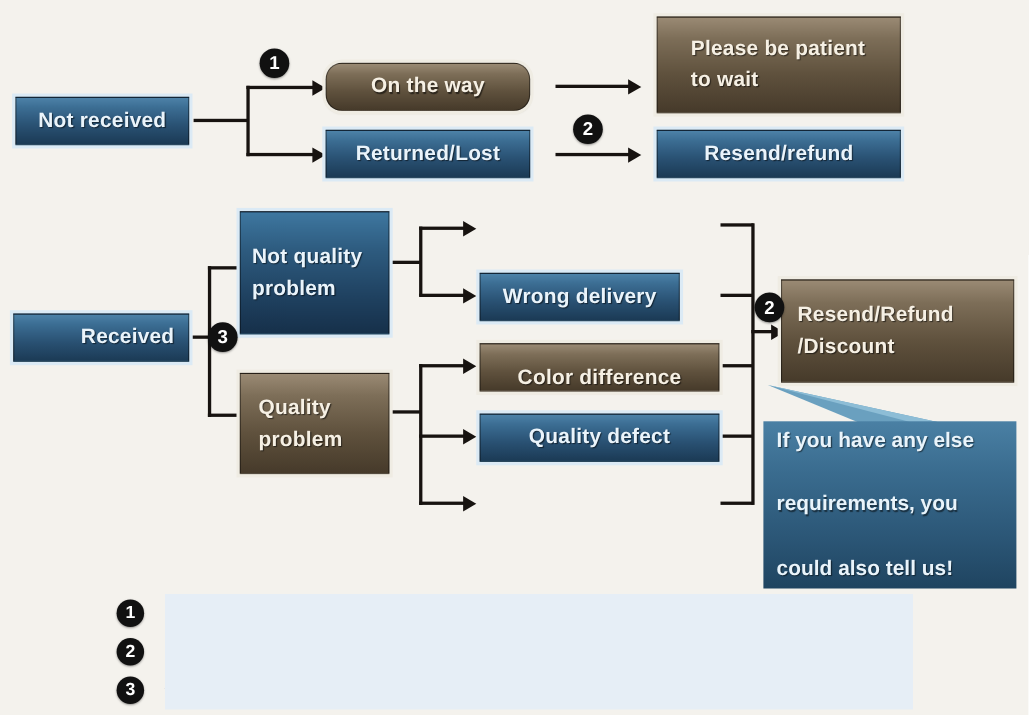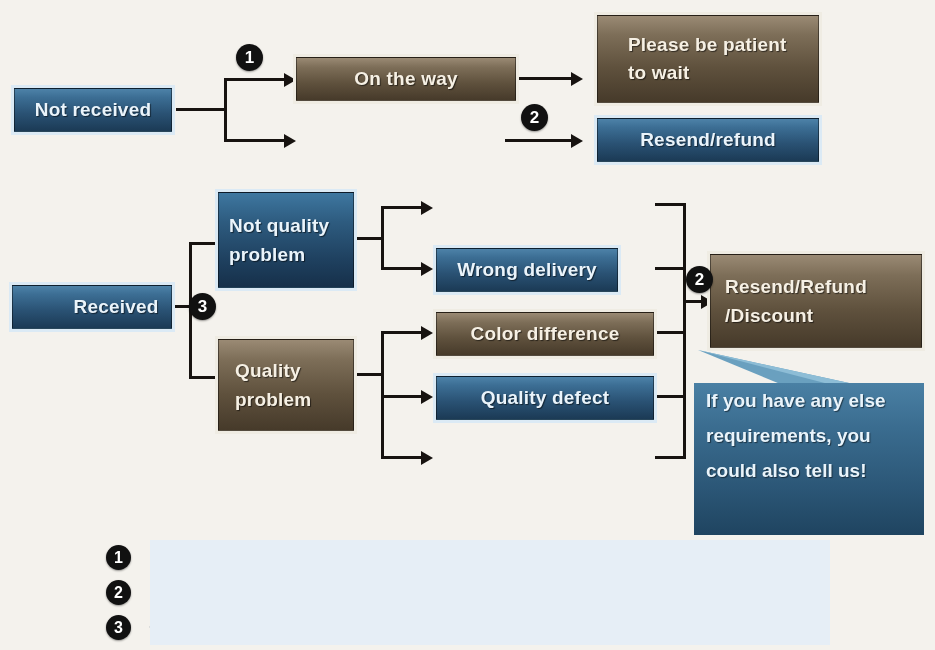--- a/index.html
+++ b/index.html
@@ -93,21 +93,21 @@
   
   #callout {
     position: absolute;
     box-sizing: border-box;
     background: linear-gradient(to bottom, #4a80a4 0%, #3a6c8f 30%, #2b5676 70%, #1f4460 100%);
     color: #e9f4fb;
     font-weight: bold;
     text-shadow: 1px 1px 1px rgba(0,0,0,.5);
     display: flex;
     flex-direction: column;
-    justify-content: flex-start;
+    justify-content: space-between;
     z-index: 6;
   }
   #callout .ln { white-space: nowrap; }
   #callout-tail {
     position: absolute;
     z-index: 6;
   }
 
   
   #legend {
@@ -143,24 +143,27 @@
   <div class="ln-h" style="left:224px; top:78px; width:62px;"></div>
   <div class="arrowhead" style="left:284px; top:72.5px;"></div>
 
   <div class="ln-h" style="left:224px; top:139px; width:62px;"></div>
   <div class="arrowhead" style="left:284px; top:133.5px;"></div>
 
   <div class="badge" style="left:236px; top:44px; width:27px; height:27px; font-size:17px;">
     <span>1</span>
   </div>
 
-  <div class="node brown align-center" style="left:296px; top:57px; width:220px; height:44px; font-size:19px;">
+  <div class="node brown align-center" style="left:296px; top:57px; width:186px; height:44px; font-size:19px;border-radius:15px;">
     <span class="ln">On the way</span>
   </div>
 
+  <div class="node blue align-center" style="left:296px; top:118px; width:186px; height:44px; font-size:19px;">
+    <span class="ln">Returned/Lost</span>
+  </div>
 
   <div class="ln-h" style="left:505px; top:77px; width:68px;"></div>
   <div class="arrowhead" style="left:571px; top:71.5px;"></div>
 
   <div class="ln-h" style="left:505px; top:139px; width:68px;"></div>
   <div class="arrowhead" style="left:571px; top:133.5px;"></div>
 
   <div class="badge" style="left:521px; top:104px; width:27px; height:27px; font-size:17px;">
     <span>2</span>
   </div>
@@ -185,21 +188,21 @@
   <div class="ln-h" style="left:189px; top:242px; width:32px;"></div>
   <div class="arrowhead" style="left:217px; top:236.5px;"></div>
 
   <div class="ln-h" style="left:189px; top:376px; width:32px;"></div>
   <div class="arrowhead" style="left:217px; top:370.5px;"></div>
 
   <div class="badge" style="left:189px; top:293px; width:27px; height:27px; font-size:17px;">
     <span>3</span>
   </div>
 
-  <div class="node blue-deep align-left" style="left:218px; top:192px; width:136px; height:96px; font-size:19px; padding:0 10px; line-height:1.55;">
+  <div class="node blue-deep align-left" style="left:218px; top:192px; width:136px; height:112px; font-size:19px; padding:0 10px; line-height:1.55;">
     <span class="ln">Not quality</span>
     <span class="ln">problem</span>
   </div>
 
   <div class="node brown align-left" style="left:218px; top:339px; width:136px; height:92px; font-size:19px; padding:0 16px; line-height:1.55;">
     <span class="ln">Quality</span>
     <span class="ln">problem</span>
   </div>
 
   <div class="ln-h" style="left:355px; top:237px; width:28px;"></div>
@@ -214,21 +217,21 @@
   <div class="ln-h" style="left:381px; top:331px; width:42px;"></div>
   <div class="arrowhead" style="left:421px; top:325.5px;"></div>
   <div class="ln-h" style="left:381px; top:395px; width:42px;"></div>
   <div class="arrowhead" style="left:421px; top:389.5px;"></div>
   <div class="ln-h" style="left:381px; top:456px; width:42px;"></div>
   <div class="arrowhead" style="left:421px; top:450.5px;"></div>
 
   <div class="node blue align-center" style="left:436px; top:248px; width:182px; height:44px; font-size:19px;">
     <span class="ln">Wrong delivery</span>
   </div>
-  <div class="node brown align-center" style="left:436px; top:312px; width:218px; height:44px; font-size:19px;">
+  <div class="node brown align-center" style="left:436px; top:312px; width:218px; height:44px; font-size:19px;justify-content:flex-end;">
     <span class="ln">Color difference</span>
   </div>
   <div class="node blue align-center" style="left:436px; top:376px; width:218px; height:44px; font-size:19px;">
     <span class="ln">Quality defect</span>
   </div>
 
   <div class="ln-h" style="left:655px; top:203px; width:30px;"></div>
   <div class="ln-h" style="left:655px; top:267px; width:30px;"></div>
   <div class="ln-h" style="left:655px; top:331px; width:30px;"></div>
   <div class="ln-h" style="left:655px; top:395px; width:30px;"></div>

